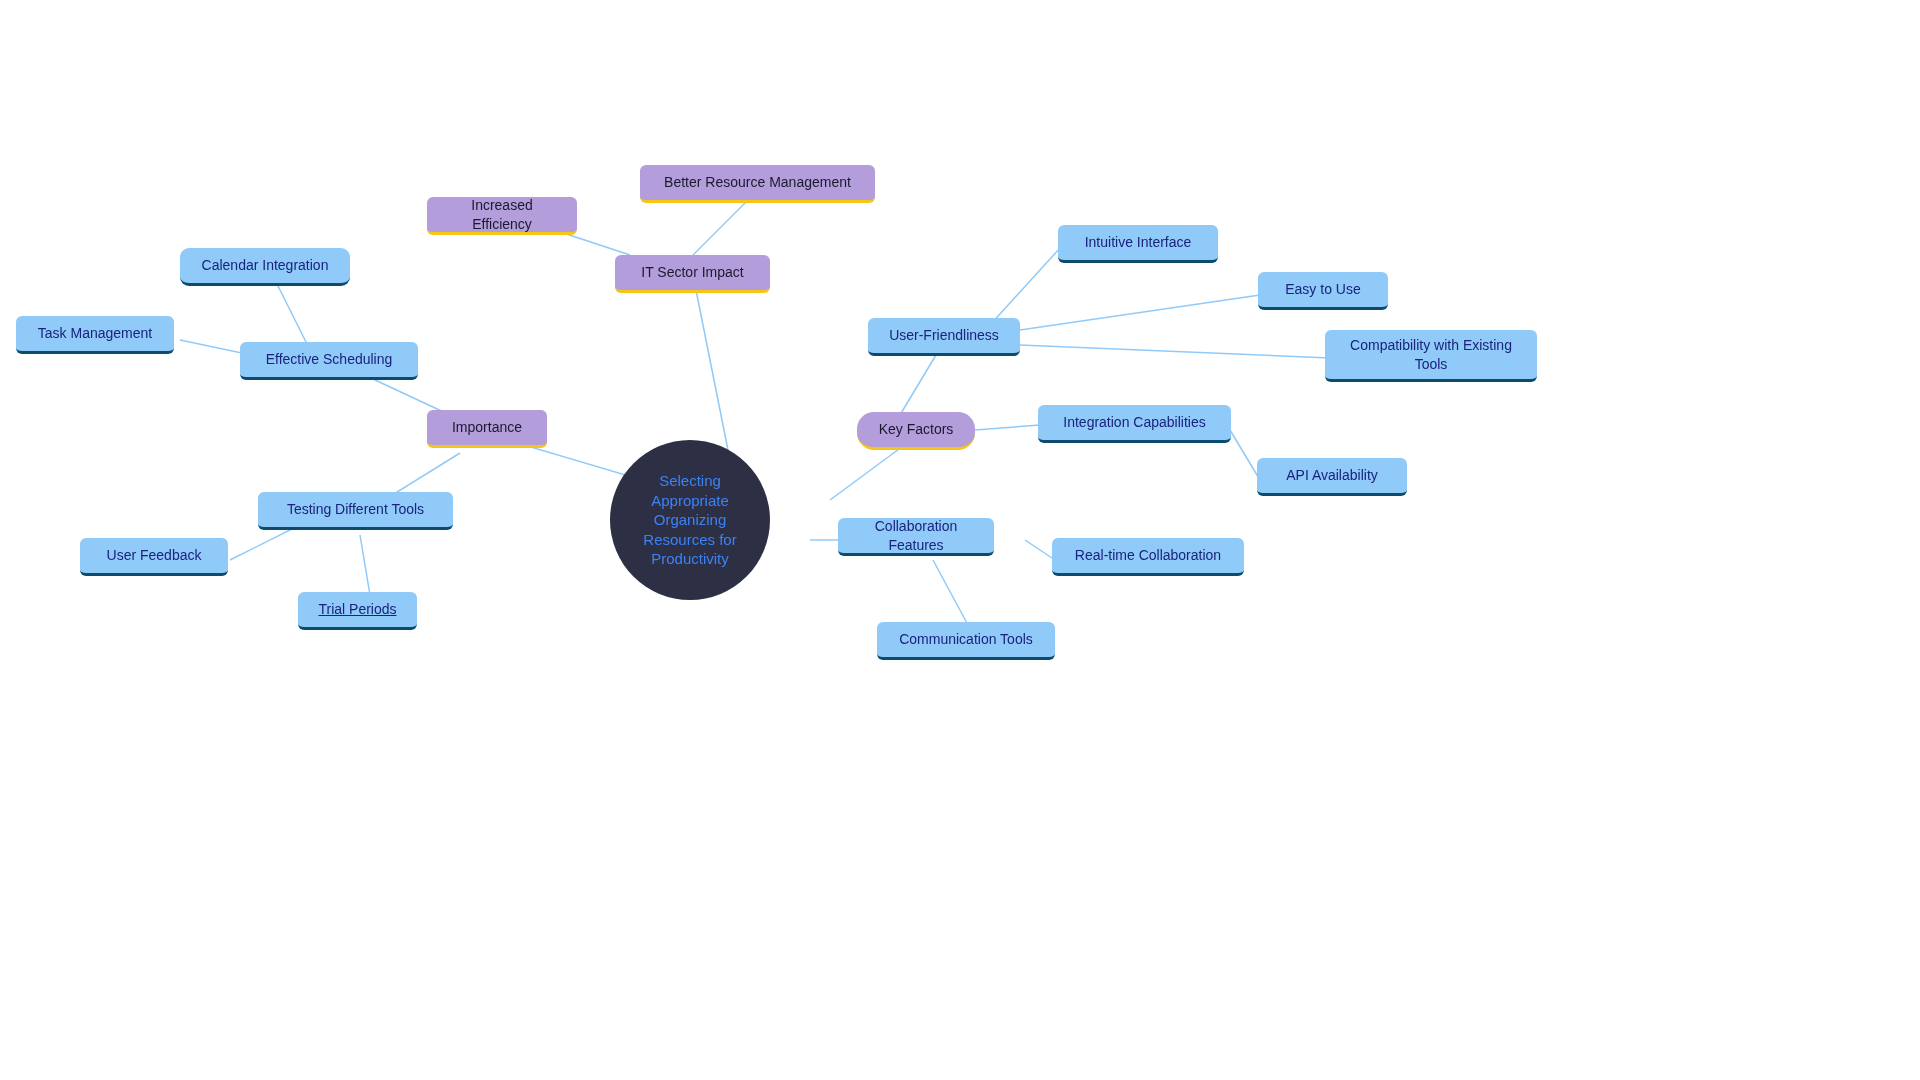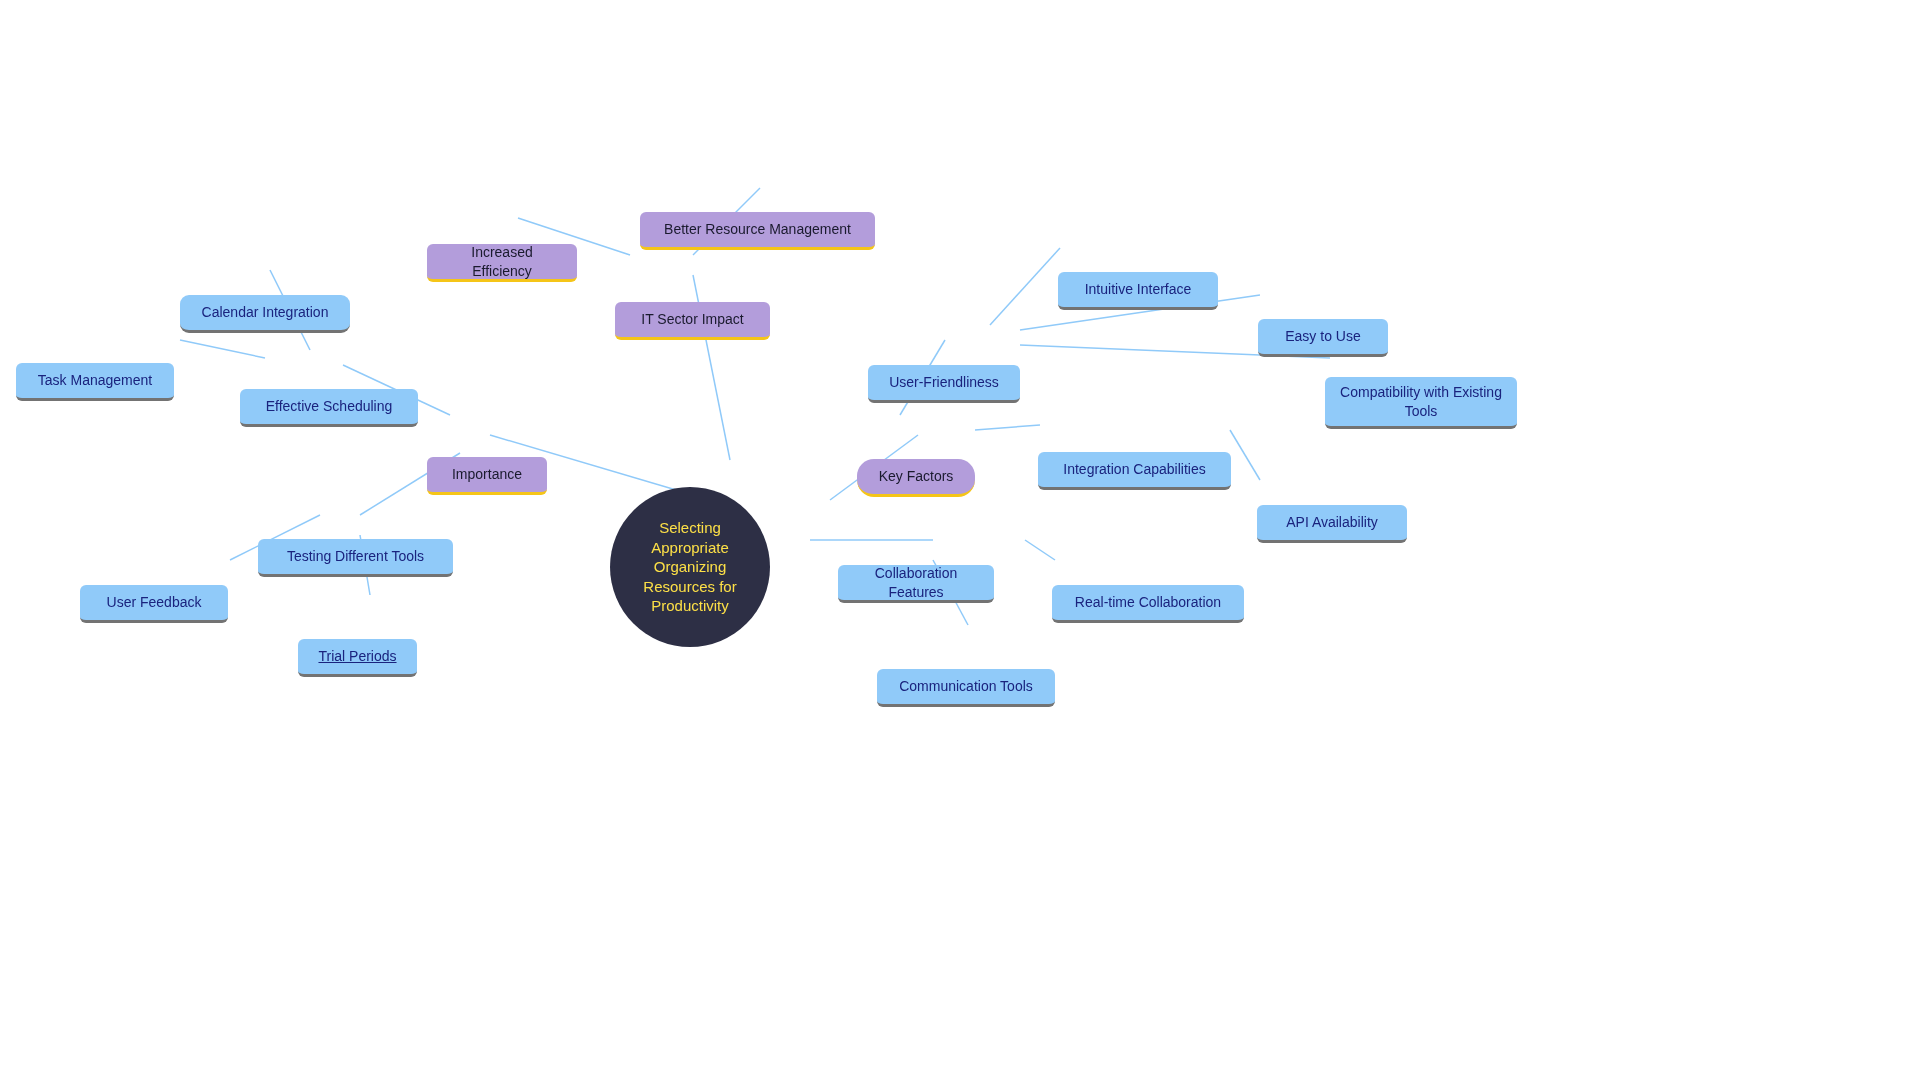--- a/index.html
+++ b/index.html
@@ -22,38 +22,37 @@
       position: absolute;
       border-radius: 6px;
       display: flex;
       align-items: center;
       justify-content: center;
       text-align: center;
       font-size: 14px;
       line-height: 1.3;
       padding: 12px 14px;
       cursor: pointer;
-      margin-top: 47px;
     }
     .node-center {
       background: #2d2f45;
-      color: #fde047;
+      color: #3b82f6;
       border-radius: 50%;
       font-size: 15px;
       font-weight: 400;
     }
     .node-purple {
       background: #b39ddb;
       color: #1a1a2e;
       border-bottom: 3px solid #f5c518;
     }
     .node-blue {
       background: #90caf9;
       color: #1a237e;
-      border-bottom: 3px solid #737373;
+      border-bottom: 3px solid #0c4a6e;
     }
   </style>
 </head>
 <body>
 
 <svg id="mindmap-lines" xmlns="http://www.w3.org/2000/svg">
 
   <line x1="730" y1="460" x2="693" y2="275" stroke="#90caf9" stroke-width="1.5"></line>
 
   <line x1="710" y1="500" x2="490" y2="435" stroke="#90caf9" stroke-width="1.5"></line>
@@ -118,21 +117,21 @@
 <div class="node node-blue" style="left:80px; top:538px; width:148px; height:38px;">User Feedback</div>
 
 <div class="node node-blue" style="left:298px; top:592px; width:119px; height:38px;text-decoration:underline;">Trial Periods</div>
 
 <div class="node node-blue" style="left:868px; top:318px; width:152px; height:38px;">User-Friendliness</div>
 
 <div class="node node-blue" style="left:1058px; top:225px; width:160px; height:38px;">Intuitive Interface</div>
 
 <div class="node node-blue" style="left:1258px; top:272px; width:130px; height:38px;">Easy to Use</div>
 
-<div class="node node-blue" style="left:1325px; top:330px; width:192px; height:52px;">Compatibility with Existing Tools</div>
+<div class="node node-blue" style="left:1325px; top:330px; width:212px; height:52px;">Compatibility with Existing Tools</div>
 
 <div class="node node-blue" style="left:1038px; top:405px; width:193px; height:38px;">Integration Capabilities</div>
 
 <div class="node node-blue" style="left:1257px; top:458px; width:150px; height:38px;">API Availability</div>
 
 <div class="node node-blue" style="left:838px; top:518px; width:156px; height:38px;">Collaboration Features</div>
 
 <div class="node node-blue" style="left:1052px; top:538px; width:192px; height:38px;">Real-time Collaboration</div>
 
 <div class="node node-blue" style="left:877px; top:622px; width:178px; height:38px;">Communication Tools</div>

